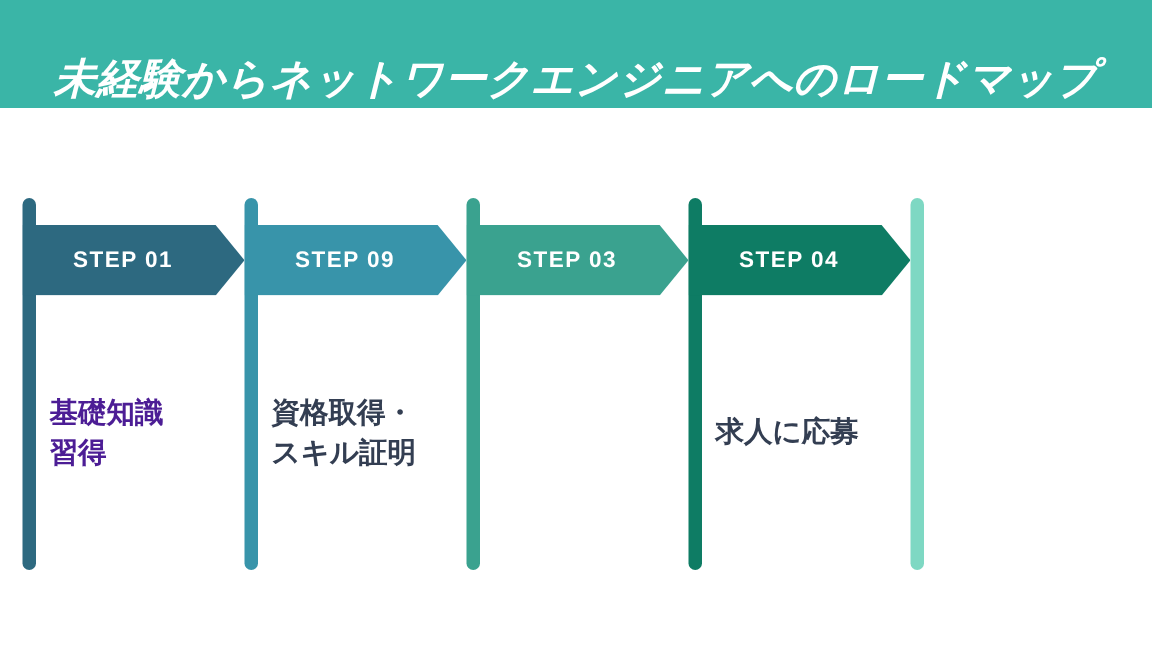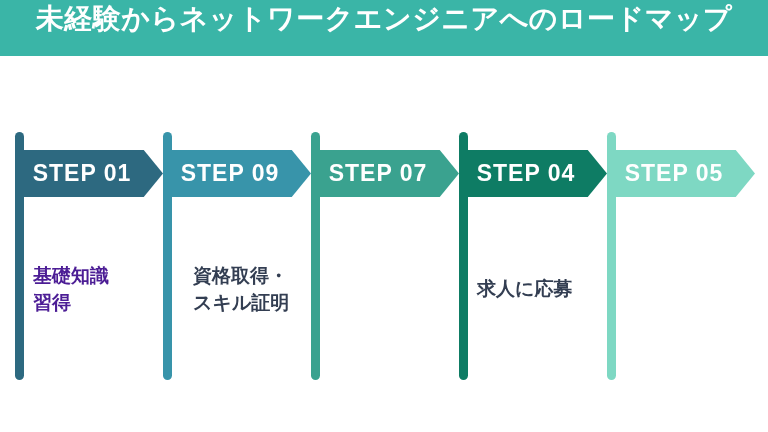--- a/index.html
+++ b/index.html
@@ -13,24 +13,25 @@
     width: 768px;
     height: 432px;
     background: #ffffff;
     overflow: hidden;
   }
   
   .banner {
     position: absolute;
     left: 0; top: 0;
     width: 768px;
-    height: 56px;
+    height: 72px;
     display: flex;
-    align-items: flex-start;
+    align-items: flex-end;
     justify-content: center;
+    font-style: italic;
   }
   .banner h1 {
     margin: 0;
     font-size: 28px;
     font-weight: 700;
     letter-spacing: 0.5px;
     color: #ffffff;
     white-space: nowrap;
   }
   
@@ -58,21 +59,21 @@
     left: 0; top: 18px;
     width: 148px;
     height: 47px;
     background: var(--c);
     clip-path: polygon(0 0, 87% 0, 100% 50%, 87% 100%, 0 100%);
     display: flex;
     align-items: center;
     justify-content: center;
   }
   .arrow .step-label {
-    font-size: 23px;
+    font-size: 15px;
     font-weight: 700;
     letter-spacing: 1px;
     padding-right: 14px;
     white-space: nowrap;
   }
   .desc-wrap {
     position: absolute;
     left: 18px;
     top: 65px;
     height: 183px;
@@ -109,43 +110,40 @@
 習得</p>
       </div>
     </div>
 
     <div class="step" style="--c: #3894aa;">
       <div class="pole"></div>
       <div class="arrow">
         <span class="step-label" style="color: rgb(255, 255, 255);">STEP 09</span>
       </div>
       <div class="desc-wrap">
-        <p class="desc" style="color: rgb(51, 62, 82); margin-left: 12px;">資格取得・
+        <p class="desc" style="color: rgb(51, 62, 82);">資格取得・
 スキル証明</p>
       </div>
     </div>
 
     <div class="step" style="--c: #3aa28f;">
       <div class="pole"></div>
       <div class="arrow">
-        <span class="step-label" style="color: rgb(255, 255, 255);">STEP 07</span>
+        <span class="step-label" style="color: rgb(255, 255, 255);">STEP 03</span>
       </div>
     </div>
 
     <div class="step" style="--c: #0e7c64;">
       <div class="pole"></div>
       <div class="arrow">
         <span class="step-label" style="color: rgb(255, 255, 255);">STEP 04</span>
       </div>
       <div class="desc-wrap">
         <p class="desc" style="color: rgb(51, 62, 82);">求人に応募</p>
       </div>
     </div>
 
     <div class="step" style="--c: #7ed8c3;">
       <div class="pole"></div>
-      <div class="arrow">
-        <span class="step-label" style="color: rgb(255, 255, 255);">STEP 05</span>
-      </div>
     </div>
 
   </div>
 </div>
 
 </body></html>

